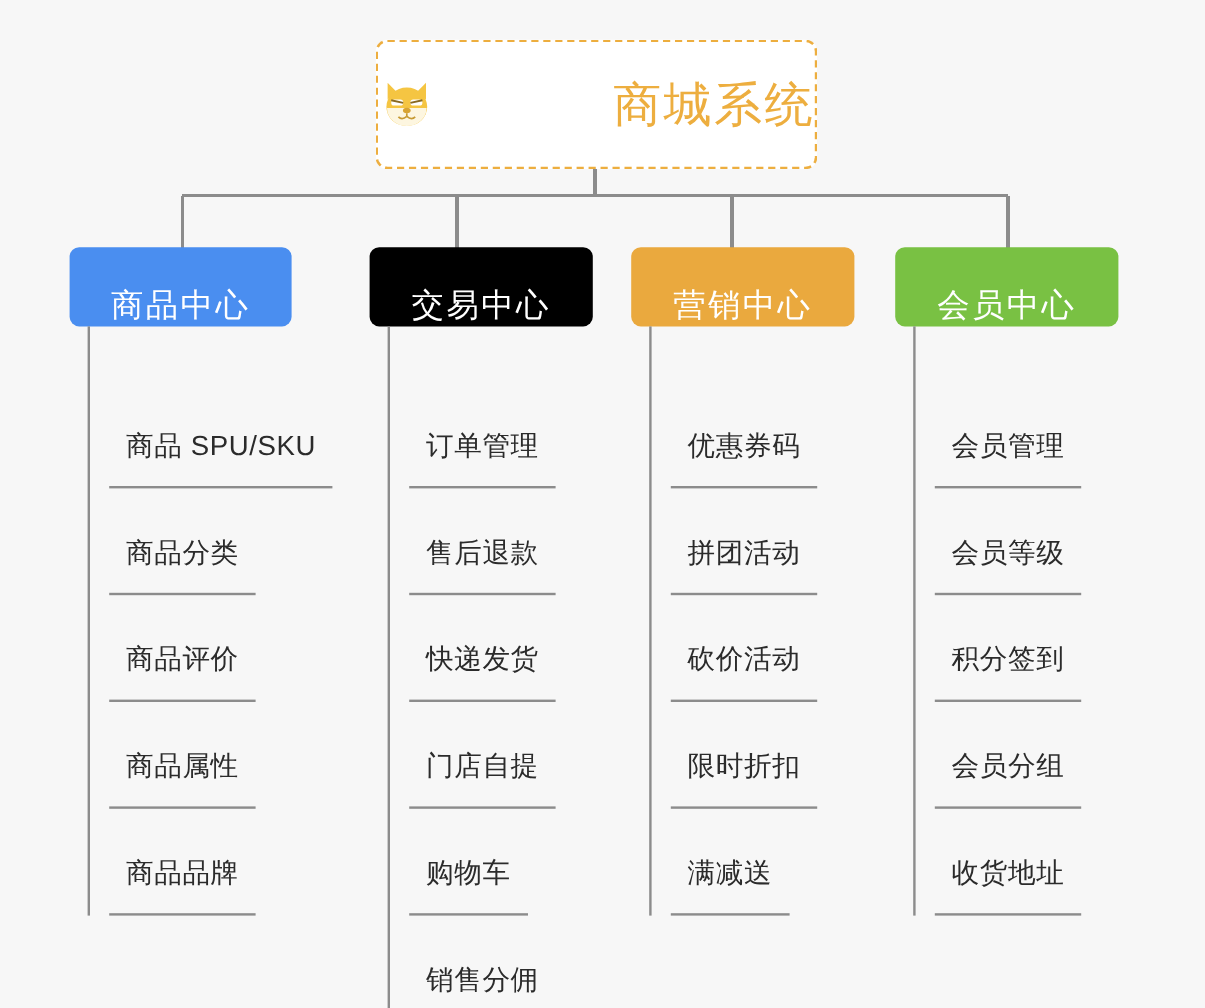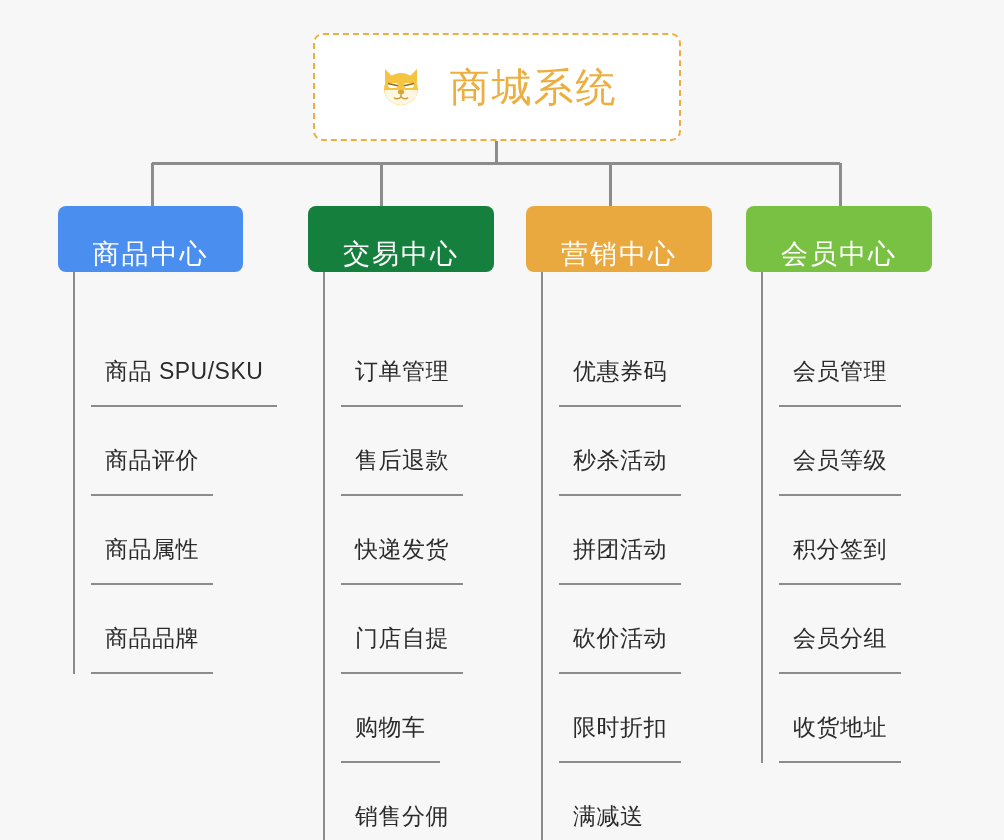--- a/index.html
+++ b/index.html
@@ -27,21 +27,21 @@
     left: 313px;
     top: 33px;
     width: 368px;
     height: 108px;
     background: #ffffff;
     border: 2px dashed #edae3f;
     border-radius: 10px;
     box-sizing: border-box;
     display: flex;
     align-items: center;
-    justify-content: center;
+    justify-content: space-between;
     gap: 25px;
   }
   .root-emoji {
     font-size: 44px;
     line-height: 1;
     display: block;
     width: 48px;
     height: 48px;
   }
   .root-emoji svg { display: block; }
@@ -167,33 +167,36 @@
 
   <div class="column" id="col-0">
     <div class="col-header" style="background:#4a8ef0;">
       <span>商品中心</span>
     </div>
     <div class="col-items">
       <div class="leaf">
           <span class="leaf-inner">商品 SPU/SKU</span>
         </div>
       <div class="leaf">
+          <span class="leaf-inner">商品分类</span>
+        </div>
+      <div class="leaf">
           <span class="leaf-inner">商品评价</span>
         </div>
       <div class="leaf">
           <span class="leaf-inner">商品属性</span>
         </div>
       <div class="leaf">
           <span class="leaf-inner">商品品牌</span>
         </div>
     </div>
   </div>
 
   <div class="column" id="col-1">
-    <div class="col-header" style="background:#15803d;">
+    <div class="col-header" style="background:#000000;">
       <span>交易中心</span>
     </div>
     <div class="col-items">
       <div class="leaf">
           <span class="leaf-inner">订单管理</span>
         </div>
       <div class="leaf">
           <span class="leaf-inner">售后退款</span>
         </div>
       <div class="leaf">
@@ -213,23 +216,20 @@
 
   <div class="column" id="col-2">
     <div class="col-header" style="background:#eaa93e;">
       <span>营销中心</span>
     </div>
     <div class="col-items">
       <div class="leaf">
           <span class="leaf-inner">优惠券码</span>
         </div>
       <div class="leaf">
-          <span class="leaf-inner">秒杀活动</span>
-        </div>
-      <div class="leaf">
           <span class="leaf-inner">拼团活动</span>
         </div>
       <div class="leaf">
           <span class="leaf-inner">砍价活动</span>
         </div>
       <div class="leaf">
           <span class="leaf-inner">限时折扣</span>
         </div>
       <div class="leaf">
           <span class="leaf-inner">满减送</span>

